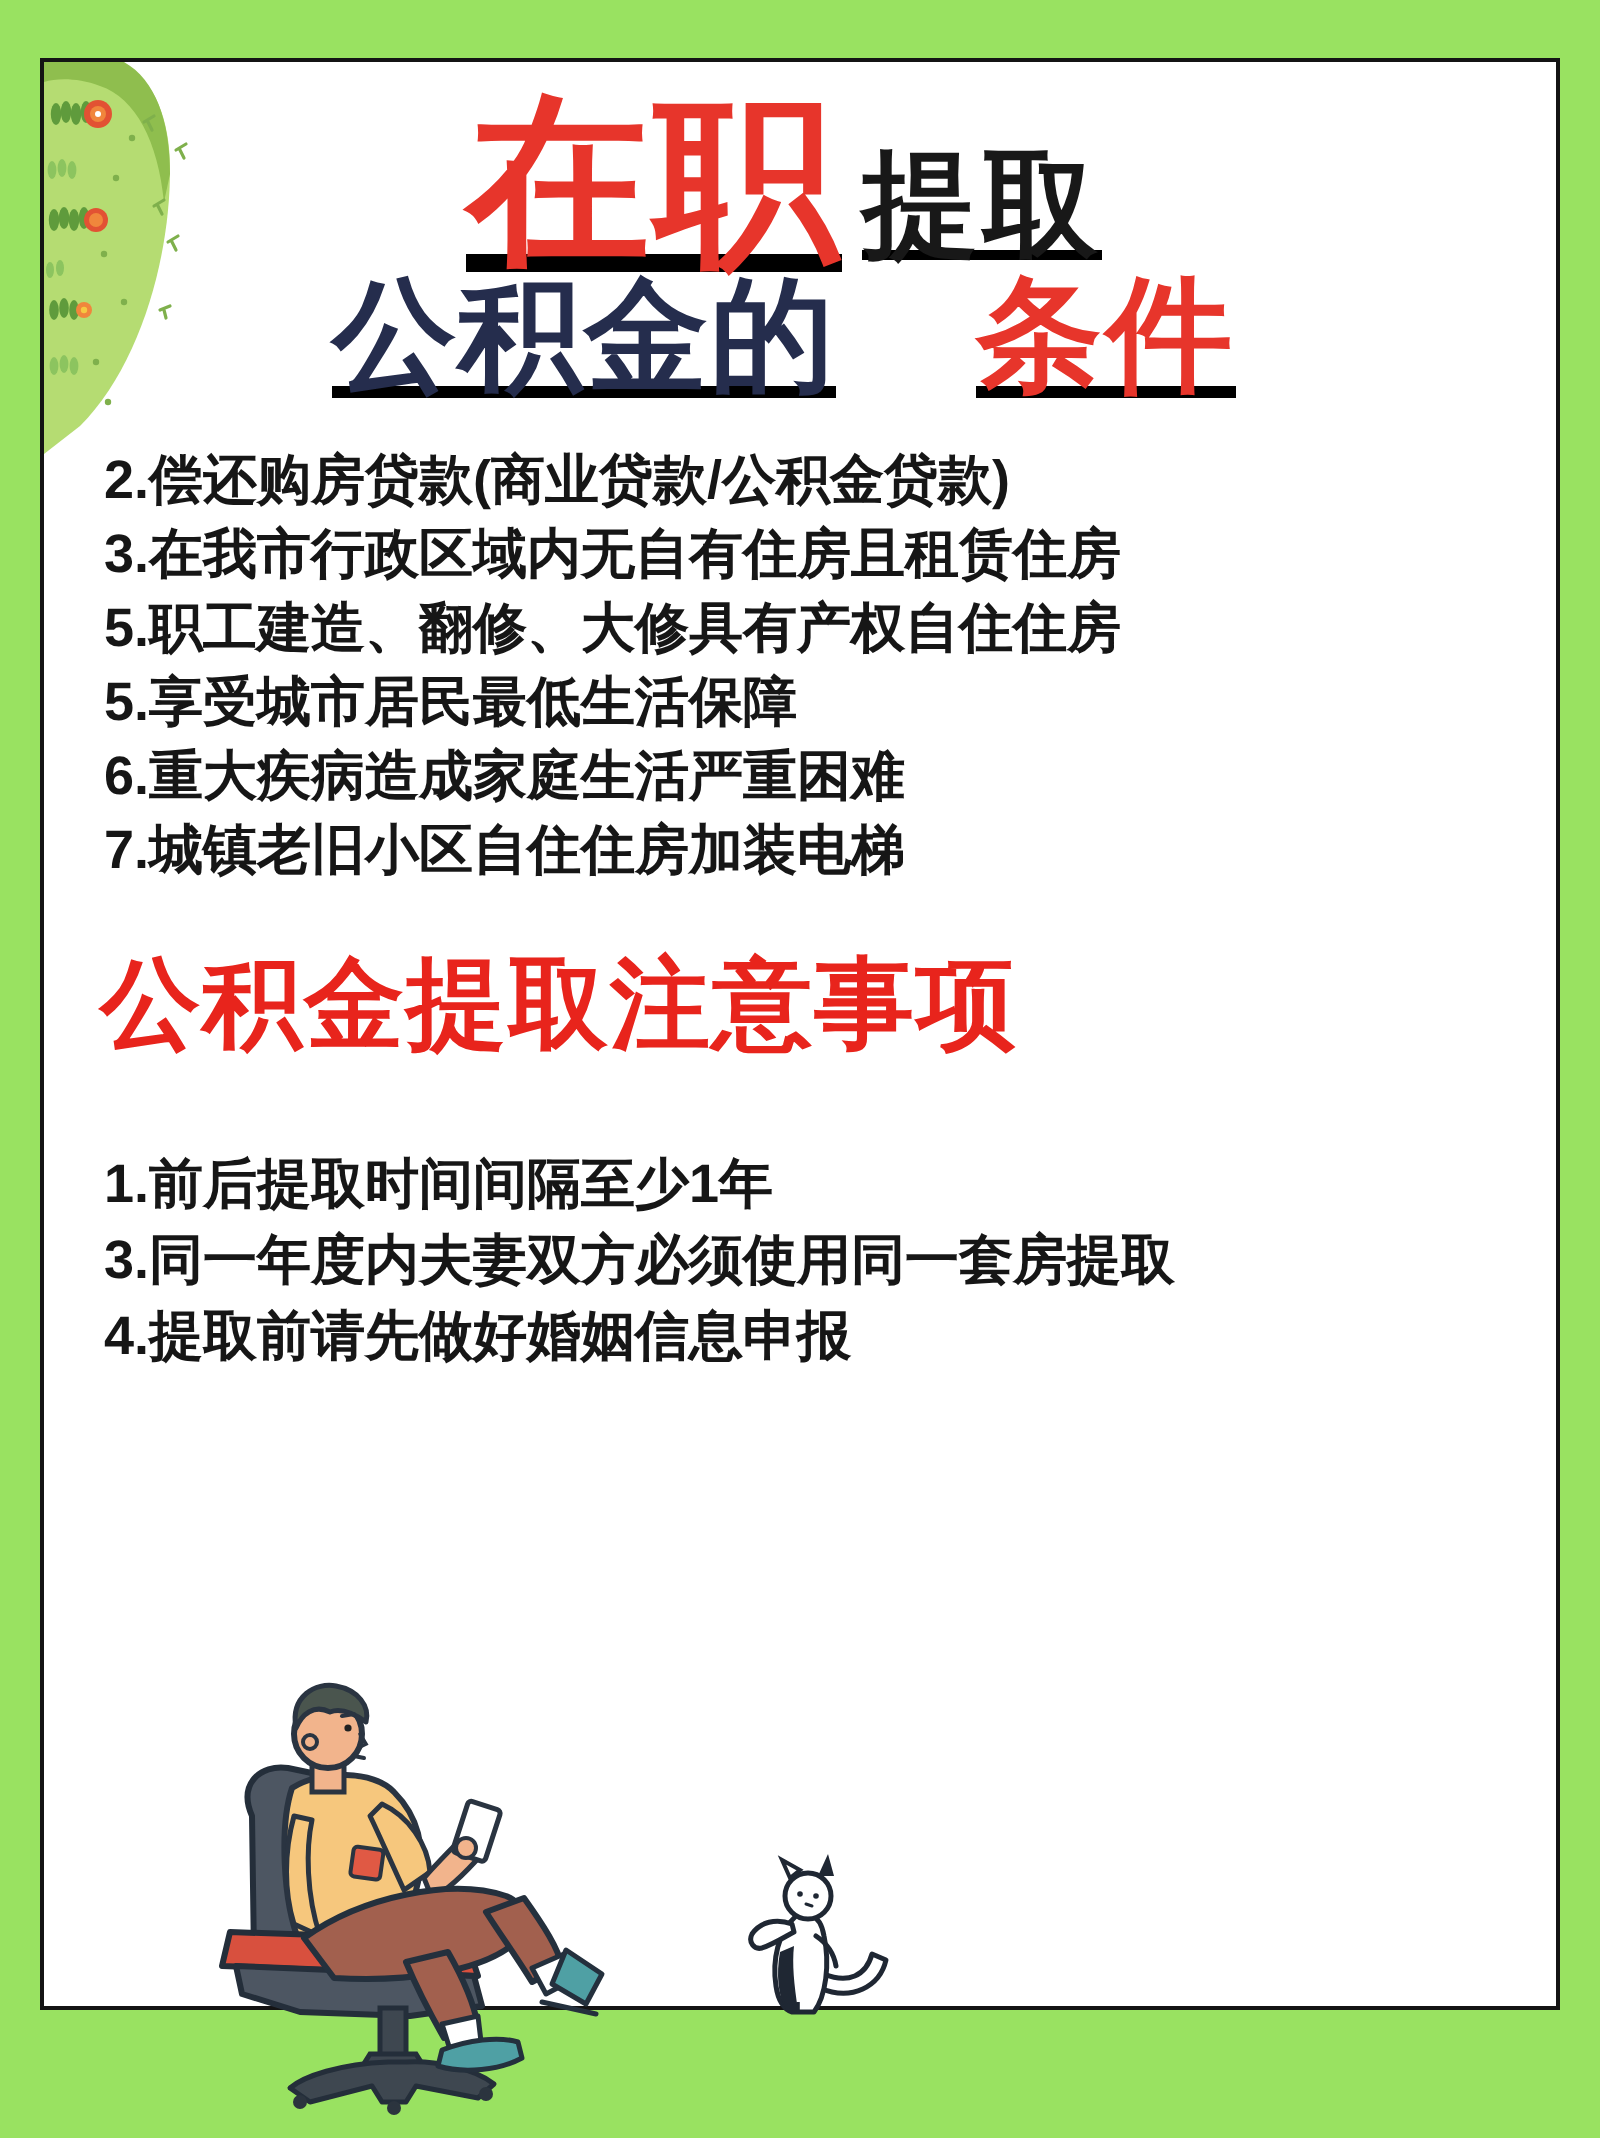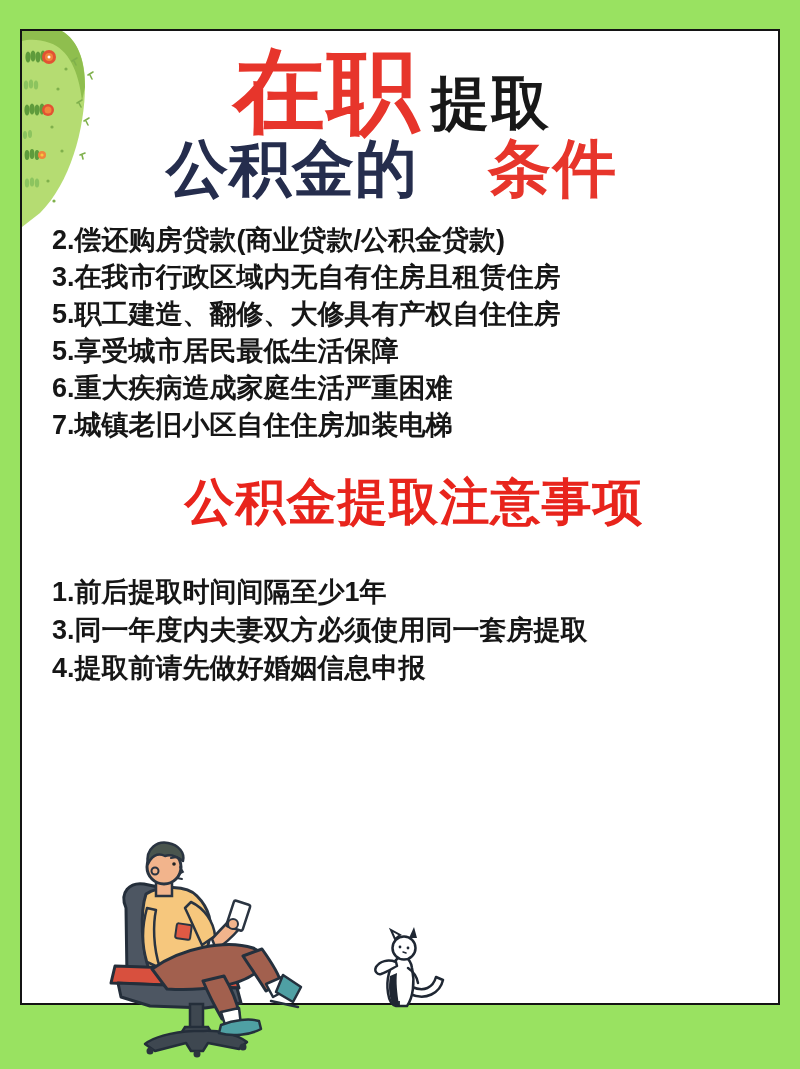--- a/index.html
+++ b/index.html
@@ -12,21 +12,21 @@
   }
   .card{
     position:absolute;left:20px;top:29px;
     width:760px;height:976px;
     background:#ffffff;
     border:2px solid #141414;
     box-sizing:border-box;
   }
   .corner-deco{position:absolute;left:0;top:0;width:78px;height:200px;pointer-events:none;}
 
-  .title{padding-top:14px;text-align:right;transform:translateX(-8px);}
+  .title{padding-top:14px;text-align:right;transform:translateX(-8px);text-decoration:underline;}
   .t-line{display:flex;align-items:baseline;justify-content:center;}
   .t-line1{gap:10px;}
   .t-line2{gap:22px;}
   .t-accent1{font-size:92px;line-height:1;font-weight:900;color:#e7352b;letter-spacing:2px;}
   .t-rest1{font-size:58px;line-height:1;font-weight:900;color:#181818;letter-spacing:2px;}
   .t-rest2{font-size:62px;line-height:1;font-weight:900;color:#252d4d;letter-spacing:1px;}
   .t-accent2{font-size:63px;line-height:1;font-weight:900;color:#e7352b;letter-spacing:2px;margin-left:48px;}
 
   .list{margin:22px 20px 0 30px;}
   .list-item{
@@ -34,21 +34,20 @@
     font-weight:bold;color:#161616;
     white-space:nowrap;
   }
   .notes .list-item{line-height:38px;}
 
   .notice-heading{
     margin:32px 0 0 28px;
     font-size:50px;line-height:1.05;
     font-weight:900;color:#e8241c;
     letter-spacing:1px;
-    text-align:center;
   }
   .notes{margin-top:44px;}
 
   .scene{position:absolute;left:0;top:820px;width:800px;height:249px;z-index:2;pointer-events:none;}
 </style>
 </head>
 <body>
 
 <div class="card">
 

